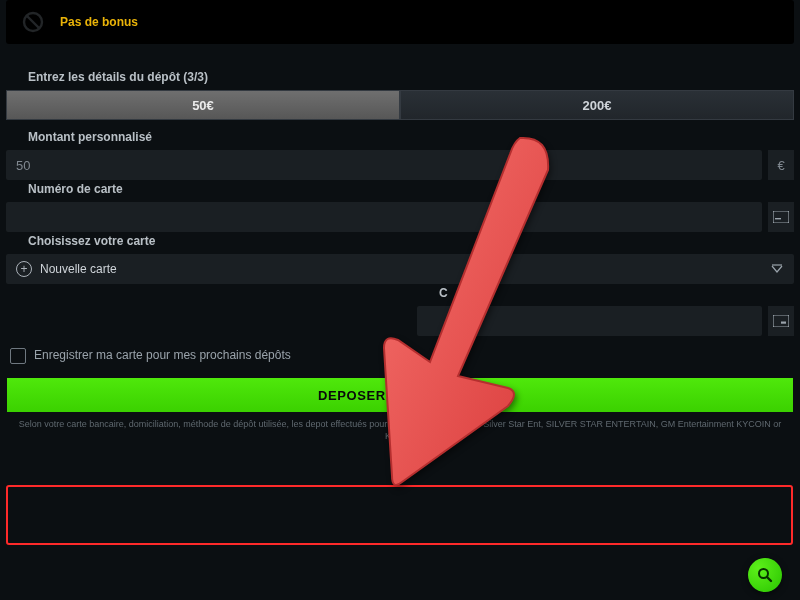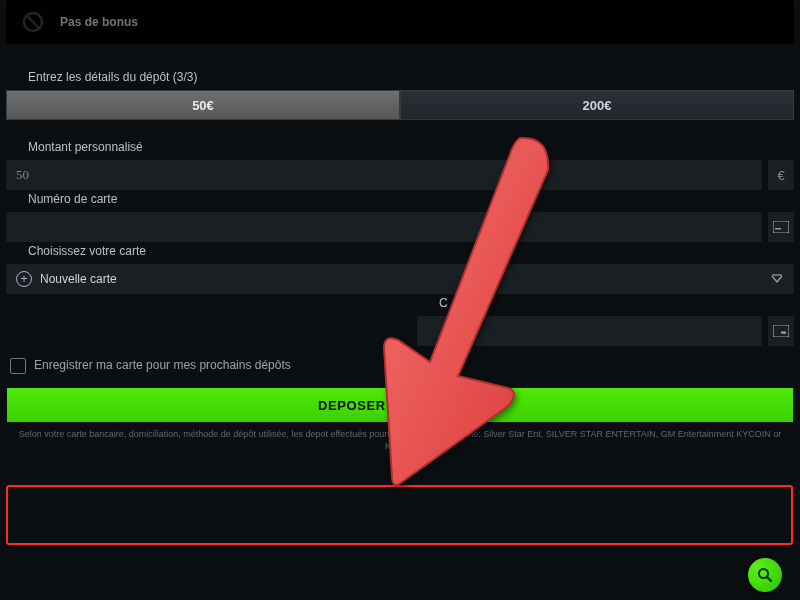--- a/index.html
+++ b/index.html
@@ -2,31 +2,31 @@
 <html><head>
 <meta charset="utf-8">
 <style>
   * { box-sizing: border-box; margin: 0; padding: 0; font-family: Arial, Helvetica, sans-serif; }
   body { width: 800px; height: 600px; background: #0b0f12; overflow: hidden; position: relative; }
   .page { width: 100%; height: 100%; padding: 0 6px; color: #9aa3ab; font-size: 12px; }
 
   .bonus-row { display: flex; align-items: center; height: 44px; background: #000; border-radius: 3px; margin-bottom: 26px; }
   .bonus-icon { width: 54px; display:flex; align-items:center; justify-content:center; }
   .bonus-icon svg { opacity: .4; }
-  .bonus-text { color: #737373; font-size: 12px; font-weight: 600; }
+  .bonus-text { color: #eab308; font-size: 12px; font-weight: 600; }
 
-  .section-label { color: #b9c0c6; font-size: 12px; font-weight: 400; margin: 0 0 6px 2px; padding-left: 20px; }
+  .section-label { color: #b9c0c6; font-size: 12px; font-weight: 700; margin: 0 0 6px 2px; padding-left: 20px; }
 
-  .amount-row { display:flex; gap:0; margin-bottom: 20px; }
+  .amount-row { display:flex; gap:0; margin-bottom: 10px; }
   .amount-btn { flex:1; height: 30px; background: linear-gradient(#2a3036,#21262b); border:1px solid #343a41; display:flex; align-items:center; justify-content:center; color:#cfd4d9; font-size:13px; font-weight:700; cursor:pointer; }
   .amount-btn.selected { background: linear-gradient(#6f6f6f,#575757); color:#eaeaea; }
 
   .field { margin-bottom: 2px; }
   .input-row { display:flex; gap:6px; align-items:stretch; }
-  .text-input { flex:1; height: 30px; background:#1a1f23; border:none; color:#808890; font-size:13px; padding:0 10px; border-radius:2px;font-family:Liberation Serif, serif; }
+  .text-input { flex:1; height: 30px; background:#1a1f23; border:none; color:#808890; font-size:13px; padding:0 10px; border-radius:2px; }
   .text-input::placeholder { color:#6c757d; }
   .suffix-box { width: 26px; height:30px; background:#1a1f23; display:flex; align-items:center; justify-content:center; color:#808890; font-size:13px; }
 
   .select-row { height: 30px; background:#1a1f23; display:flex; align-items:center; justify-content:space-between; padding:0 10px; border-radius:2px; cursor:pointer; }
   .select-left { display:flex; align-items:center; gap:8px; color:#cfd4d9; font-size:12px; }
   .plus-circle { width:16px; height:16px; border:1.5px solid #aab1b8; border-radius:50%; display:flex; align-items:center; justify-content:center; color:#aab1b8; font-size:12px; line-height:1; }
 
   .two-col { display:flex; gap:34px; }
   .col { flex:1; }
 

